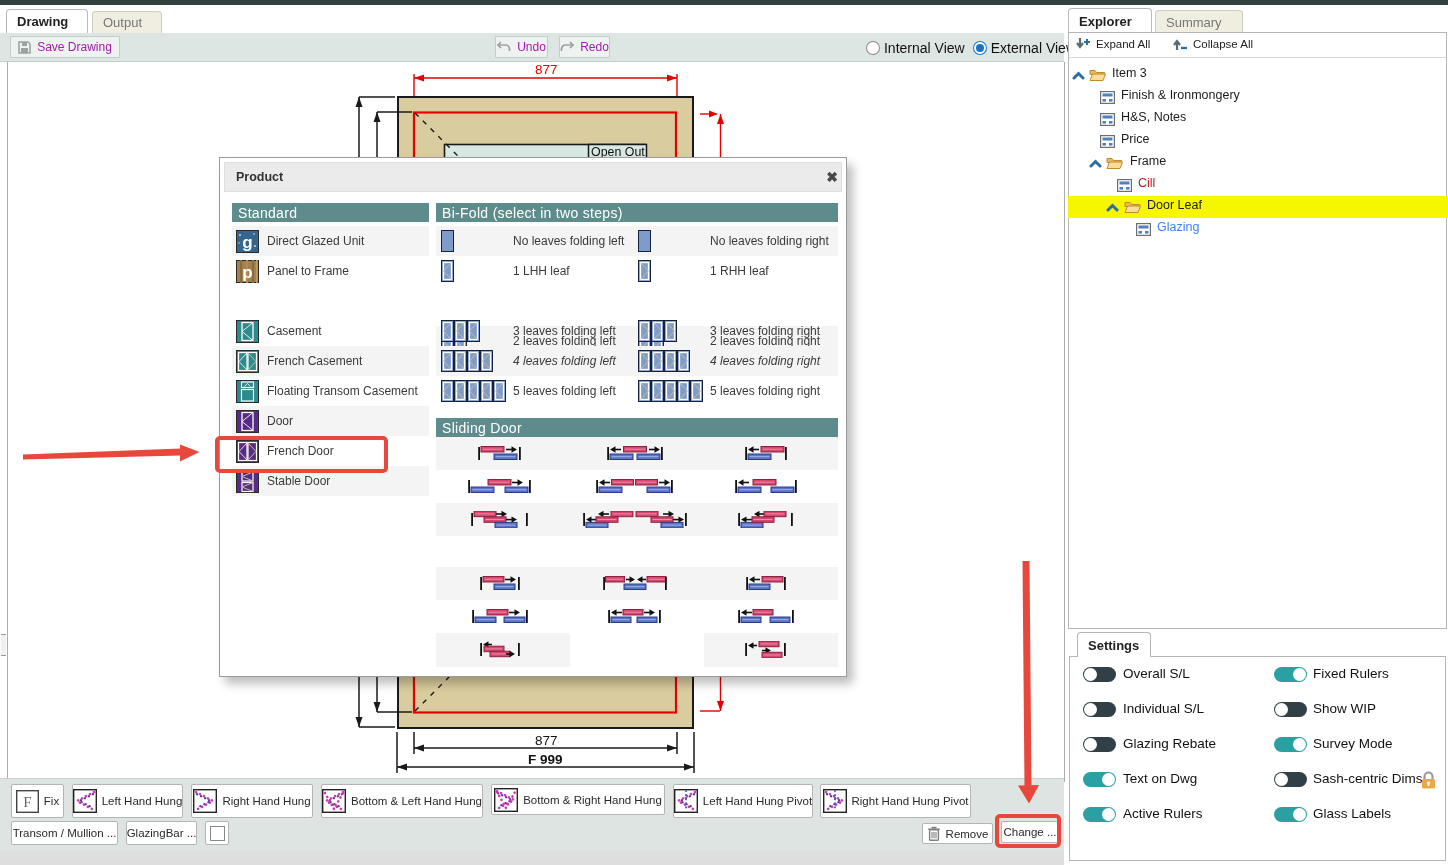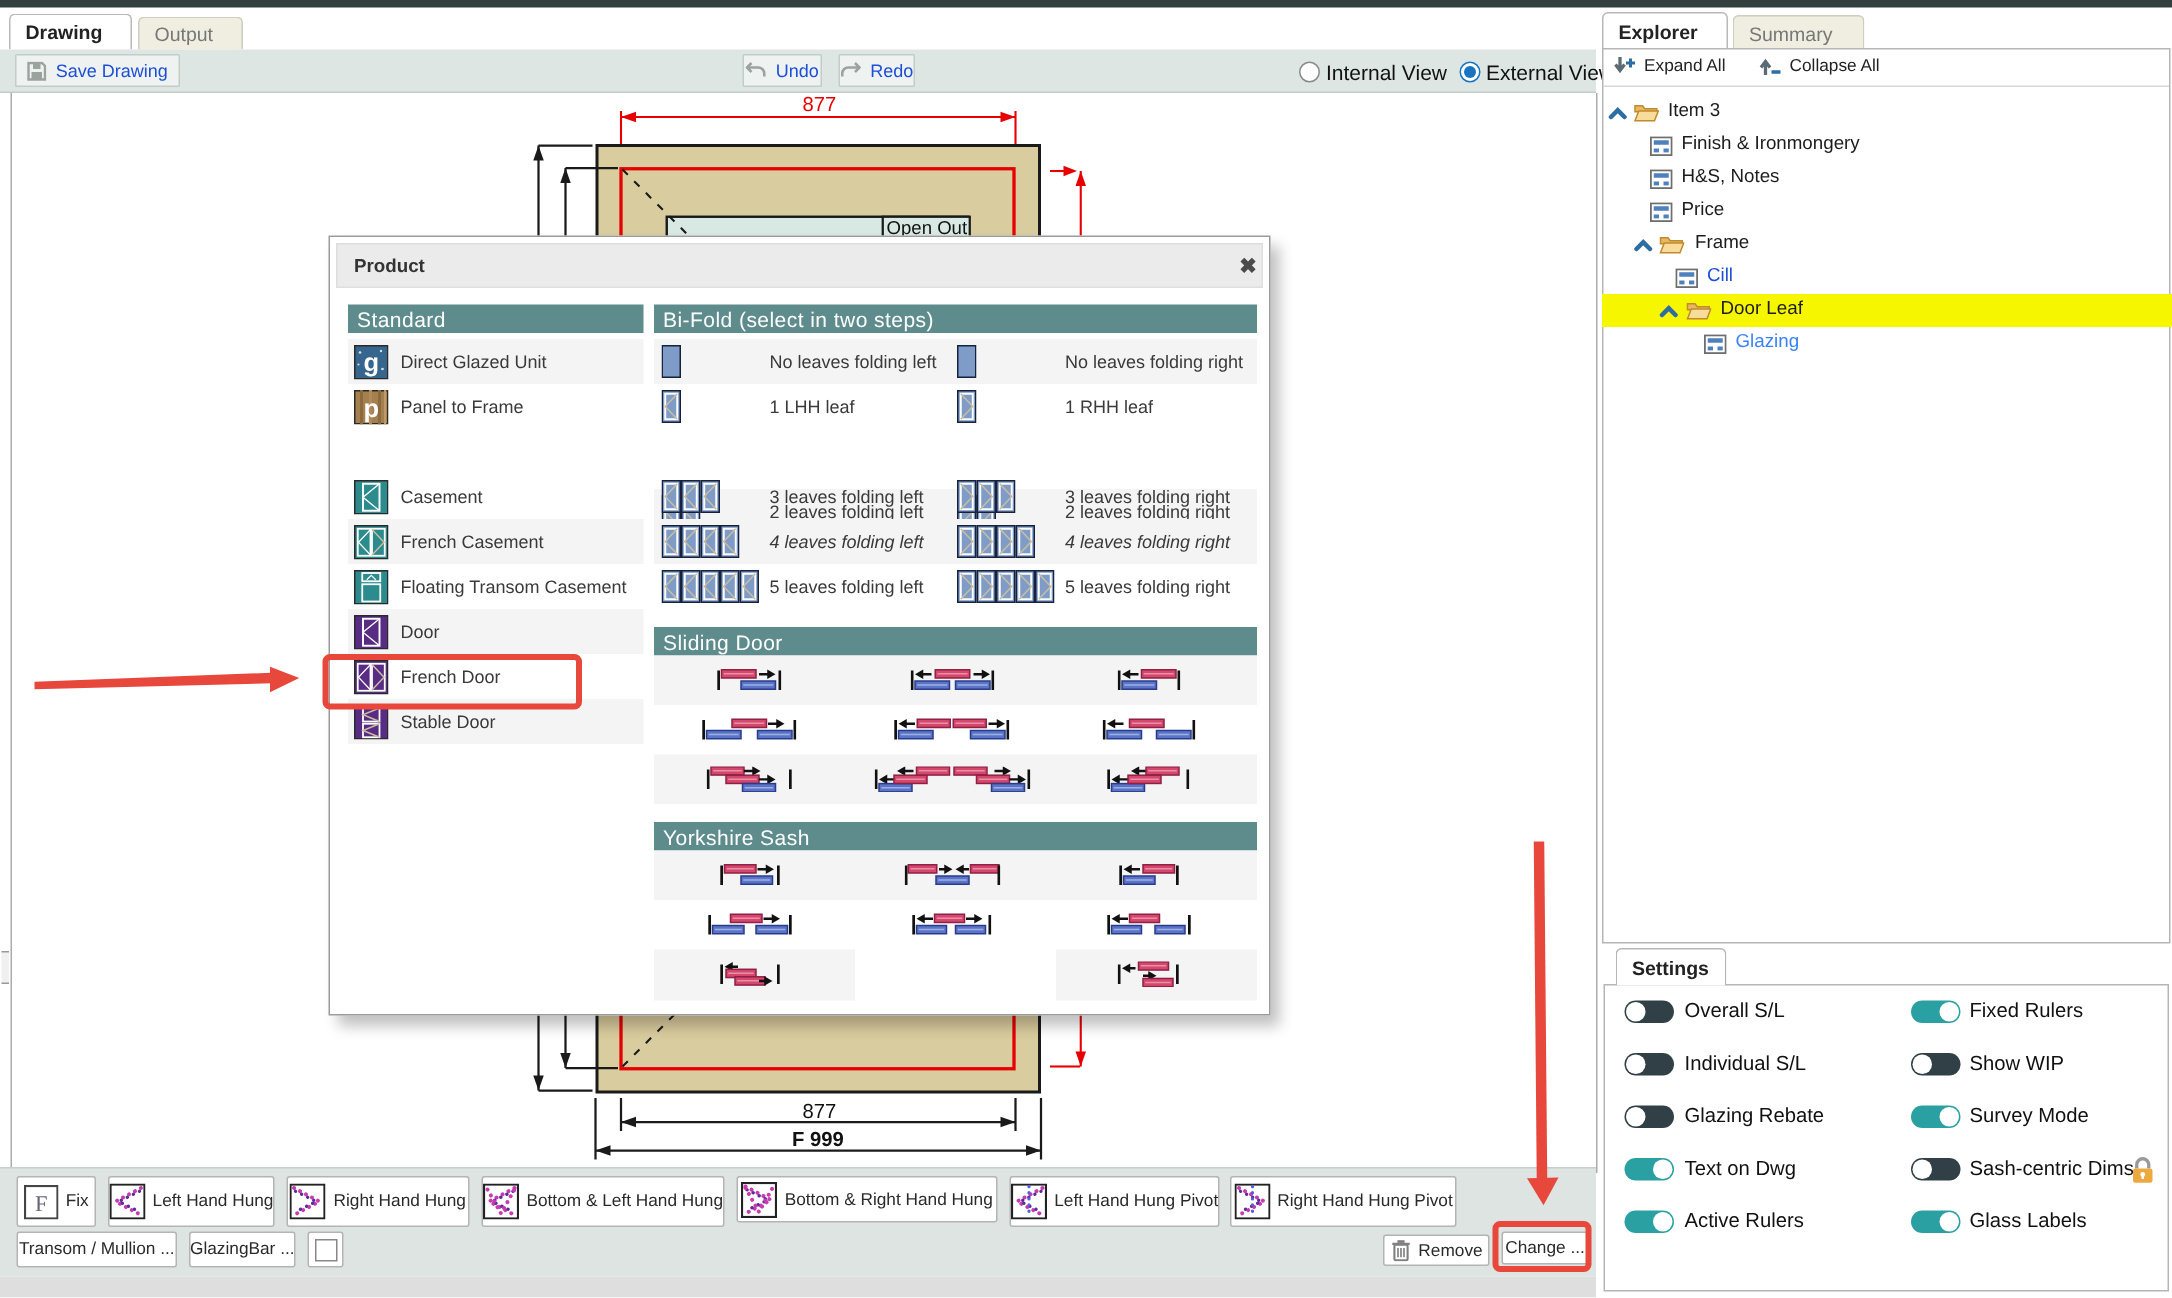--- a/index.html
+++ b/index.html
@@ -10,21 +10,21 @@
 
 #topbar { left:0; top:0; width:1448px; height:5px; background:#32403e; }
 
 
 .tab { border:1px solid #b9b9b9; border-bottom:none; border-radius:4px 4px 0 0; font-size:13px; display:flex; align-items:center; padding:0 10px; white-space:nowrap; }
 .tab.active { background:#fff; font-weight:bold; color:#222; }
 .tab.inactive { background:#f0eee1; color:#777; border-color:#cfccc0; }
 
 
 #toolbar { left:0; top:33px; width:1064px; height:29px; background:#dde6e2; border-bottom:1px solid #c3ccc7; }
-.tbtn { position:absolute; background:#eef2f0; border:1px solid #c3cdc8; color:#1d4ed8; font-size:12px; white-space:nowrap; display:flex; align-items:center; justify-content:center; gap:6px; border-radius:1px; }
+.tbtn { position:absolute; background:#eef2f0; border:1px solid #c3cdc8; color:#a21caf; font-size:12px; white-space:nowrap; display:flex; align-items:center; justify-content:center; gap:6px; border-radius:1px; }
 
 
 #canvas { left:8px; top:62px; width:1056px; height:720px; background:#fff; }
 
 
 #modal { left:219px; top:157px; width:628px; height:520px; background:#fff; border:1px solid #9b9b9b; box-shadow:6px 7px 9px rgba(0,0,0,0.25);padding-left:12px; }
 #mtitle { left:4px; top:4px; width:618px; height:30px; background:#ebebeb; border:1px solid #dedede; color:#333; font-weight:bold; font-size:12.5px; display:flex; align-items:center; padding-left:11px; }
 .sechead { background:#5e8c8d; color:#fff; font-size:14px; white-space:nowrap; display:flex; align-items:center; padding-left:6px; letter-spacing:0.3px; }
 .mrow { position:absolute; height:30px; }
 .stripe { background:#f4f4f4; }
@@ -288,21 +288,21 @@
         <path d="M1 2.5 h5 l1.5 2 h8 v2 h-14.5 z" fill="#e9b960" stroke="#c08a2e" stroke-width="1"></path>
         <path d="M1 12.5 L3.5 6 h13 L14 12.5 z" fill="#f7dc9a" stroke="#c08a2e" stroke-width="1"></path>
       </svg>
       <div style="position:absolute;left:1130px;top:154px;font-size:12.5px;color:#1c1c1c;white-space:nowrap;">Frame</div>
       <svg width="15" height="13" viewBox="0 0 15 13" style="position:absolute;left:1117px;top:179px;">
         <rect x="0.5" y="0.5" width="14" height="12" fill="#fff" stroke="#6e6e6e" stroke-width="1.4"></rect>
         <rect x="2.5" y="2.5" width="10" height="3" fill="#4f81bd"></rect>
         <rect x="2.5" y="8" width="3.5" height="2.6" fill="#4f81bd"></rect>
         <rect x="9" y="8" width="3.5" height="2.6" fill="#4f81bd"></rect>
       </svg>
-      <div style="position:absolute;left:1138px;top:176px;font-size:12.5px;color:#1d4ed8;white-space:nowrap;">Cill</div>
+      <div style="position:absolute;left:1138px;top:176px;font-size:12.5px;color:#b91c1c;white-space:nowrap;">Cill</div>
       <svg width="13" height="9" viewBox="0 0 13 9" style="position:absolute;left:1106px;top:203px;">
         <path d="M2 7 L6.5 2.5 L11 7" fill="none" stroke="#2e6da4" stroke-width="3" stroke-linecap="round"></path>
       </svg>
       <svg width="17" height="14" viewBox="0 0 17 14" style="position:absolute;left:1124px;top:200px;">
         <path d="M1 2.5 h5 l1.5 2 h8 v2 h-14.5 z" fill="#e9b960" stroke="#c08a2e" stroke-width="1"></path>
         <path d="M1 12.5 L3.5 6 h13 L14 12.5 z" fill="#f7dc9a" stroke="#c08a2e" stroke-width="1"></path>
       </svg>
       <div style="position:absolute;left:1147px;top:198px;font-size:12.5px;color:#1c1c1c;white-space:nowrap;">Door Leaf</div>
       <svg width="15" height="13" viewBox="0 0 15 13" style="position:absolute;left:1136px;top:223px;">
         <rect x="0.5" y="0.5" width="14" height="12" fill="#fff" stroke="#6e6e6e" stroke-width="1.4"></rect>
@@ -751,21 +751,20 @@
           <line x1="7" y1="8.6" x2="14" y2="8.6" class="ar"></line>
           <path d="M3 8.6 l5.5 -3.2 v6.4 z" class="ah"></path>
           <rect x="3" y="11.4" width="22" height="5.5" class="bl"></rect>
           <line x1="4.5" y1="14.100000000000001" x2="23.5" y2="14.100000000000001" stroke="#9fb0e0" stroke-width="1"></line>
           <rect x="14" y="5.8" width="22" height="5.5" class="pk"></rect>
           <line x1="15.5" y1="8.5" x2="34.5" y2="8.5" stroke="#e890a8" stroke-width="1"></line>
           <rect x="53" y="2" width="1.8" height="13" class="tk"></rect>
         </svg>
     </div>
 
-    <div class="abs sechead" style="left:216px; top:390px; width:402px; height:19px;">Yorkshire Sash</div>
     <div class="abs" style="left:216px; top:409px; width:402px; height:100px;">
       <div class="abs stripe" style="left:0;top:0;width:402px;height:33px;"></div>
       <div class="abs stripe" style="left:0;top:66px;width:134px;height:34px;"></div>
       <div class="abs stripe" style="left:268px;top:66px;width:134px;height:34px;"></div>
       <svg class="sdi" style="left:44px;top:8px;" width="40" height="17" viewBox="0 0 40 17">
           <rect x="0.2" y="2" width="1.8" height="13" class="tk"></rect>
           <rect x="3" y="1.5" width="21" height="5.5" class="pk"></rect>
           <line x1="4.5" y1="4.2" x2="22.5" y2="4.2" stroke="#e890a8" stroke-width="1"></line>
           <line x1="25" y1="4.5" x2="32" y2="4.5" class="ar"></line>
           <path d="M36 4.5 l-5.5 -3.2 v6.4 z" class="ah"></path>

